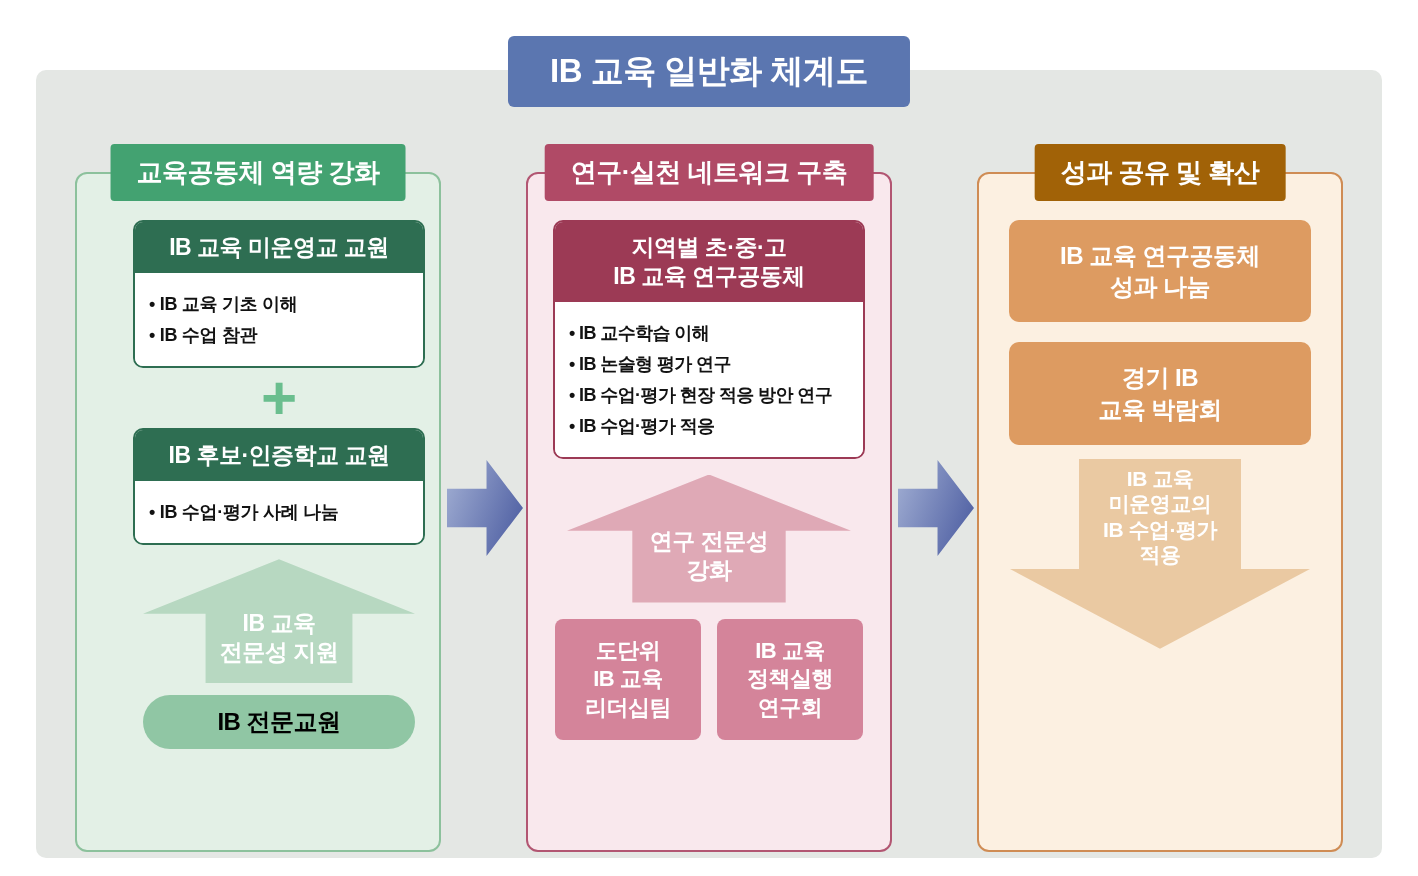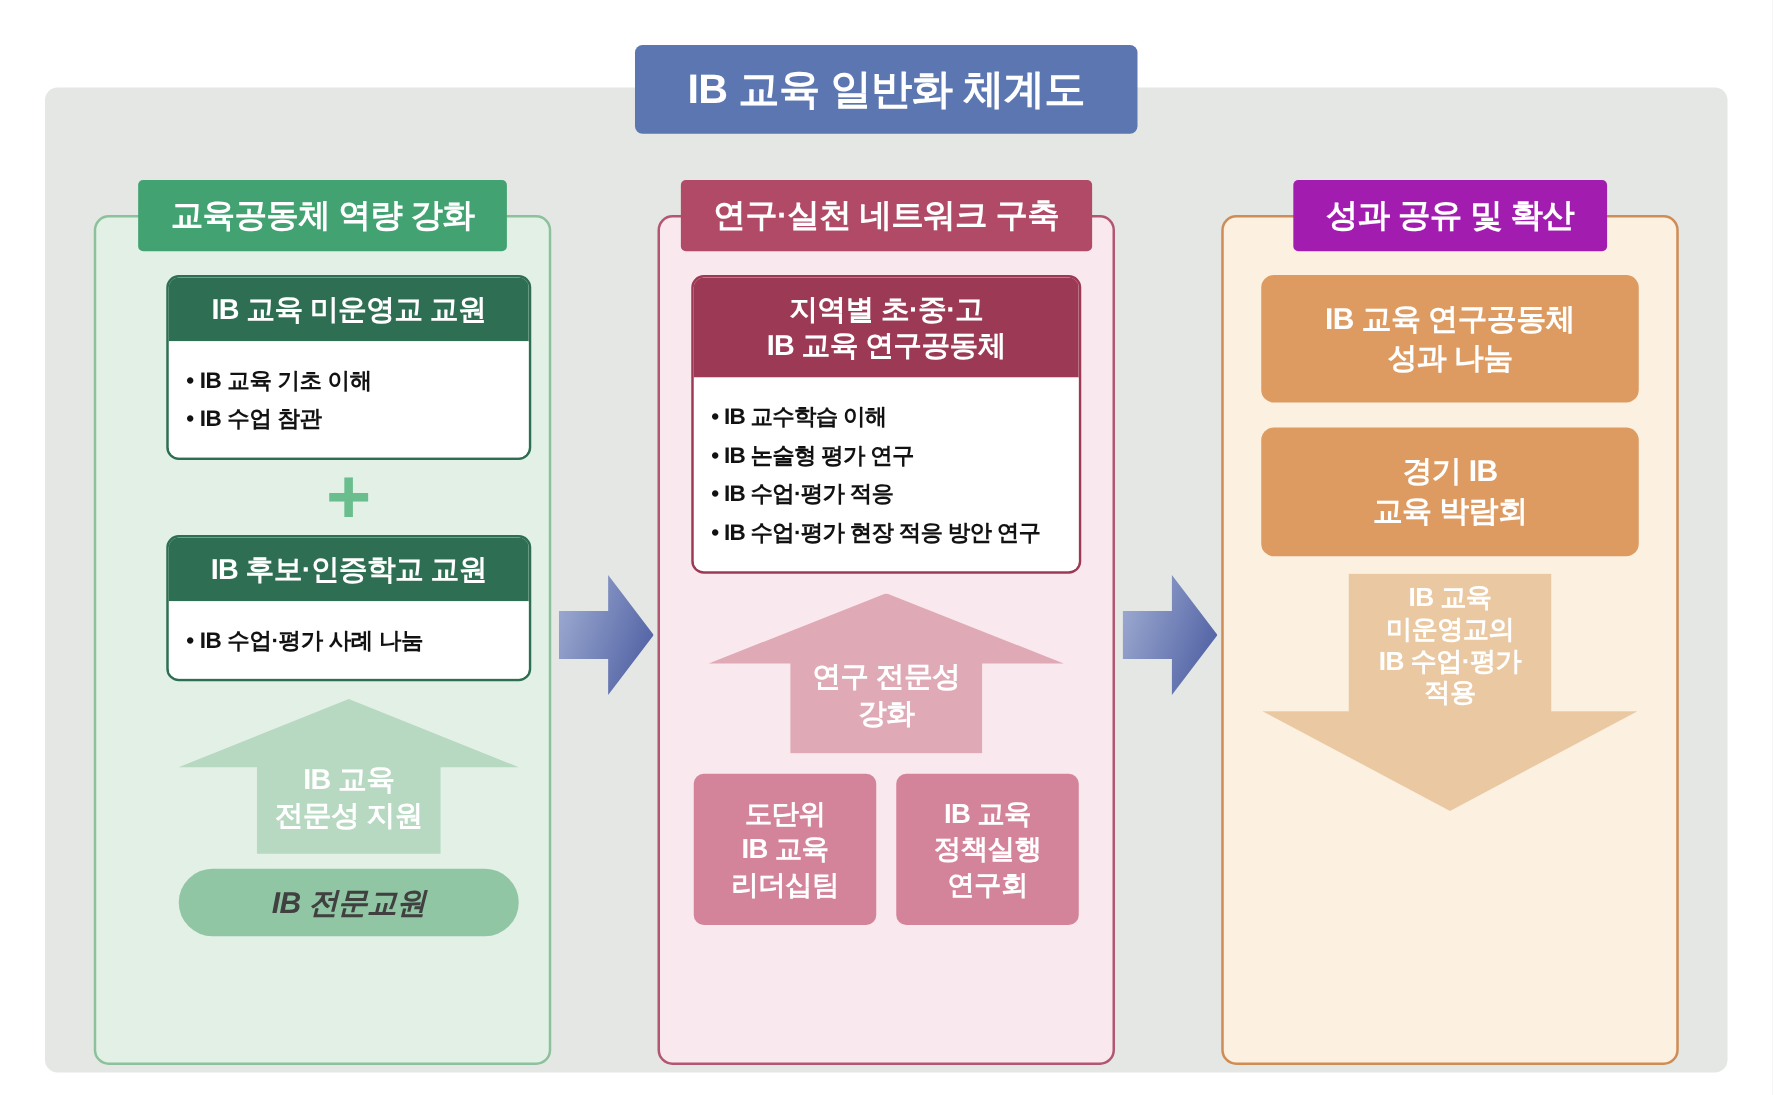--- a/index.html
+++ b/index.html
@@ -16,21 +16,21 @@
   
   .panel { position:absolute; top:172px; width:366px; height:680px; border-radius:12px; border:2px solid; }
   .panel.green  { left:75px;  background:#e3f0e6; border-color:#8cc19c;padding-left:42px; }
   .panel.pink   { left:526px; background:#f9e8ed; border-color:#b25672; }
   .panel.orange { left:977px; background:#fcf0e1; border-color:#cf8c54; }
   .panel-header { position:absolute; top:-30px; left:50%; transform:translateX(-50%);
                   color:#fff; font-size:26px; font-weight:800; padding:11px 26px;
                   border-radius:4px; white-space:nowrap; letter-spacing:-0.5px; z-index:3; }
   .panel.green  .panel-header { background:#43a271; }
   .panel.pink   .panel-header { background:#b04a66; }
-  .panel.orange .panel-header { background:#a21caf; }
+  .panel.orange .panel-header { background:#a16207; }
   .panel-body { height:100%; display:flex; flex-direction:column; align-items:center; padding-top:46px; }
 
   
   .card { width:292px; border-radius:10px; overflow:hidden; }
   .card.mid { width:312px; }
   .card-header { color:#fff; font-weight:800; text-align:center; padding:11px 8px;
                  font-size:23px; letter-spacing:-0.5px; line-height:1.25; }
   .card.dark-green { border:2px solid #2e6e52; }
   .card.dark-green .card-header { background:#2e6e52; }
   .card.dark-maroon { border:2px solid #9c3a55; }
@@ -46,22 +46,22 @@
   .arrow-up { clip-path: polygon(50% 0%, 100% 44%, 77% 44%, 77% 100%, 23% 100%, 23% 44%, 0% 44%);
               display:flex; align-items:center; justify-content:center; text-align:center;
               color:#fff; font-weight:800; line-height:1.25; letter-spacing:-0.5px; }
   .arrow-up.green { width:272px; height:124px; background:#b7d8c1; font-size:23px; padding-top:34px; margin-top:14px; }
   .arrow-up.pink  { width:284px; height:128px; background:#dfa9b6; font-size:23px; padding-top:34px; margin-top:16px; }
   .arrow-down.tan { clip-path: polygon(23% 0%, 77% 0%, 77% 58%, 100% 58%, 50% 100%, 0% 58%, 23% 58%);
               width:300px; height:190px; background:#eac9a2; color:#fff; font-weight:800;
               display:flex; align-items:center; justify-content:center; text-align:center;
               font-size:21px; line-height:1.22; letter-spacing:-0.5px; padding-bottom:74px; margin-top:14px; }
 
-  .pill { margin-top:12px; width:272px; background:#90c6a4; color:#404040; text-align:center;
-          font-size:24px; font-weight:800; padding:11px 0; border-radius:30px; letter-spacing:-0.5px;font-style:italic; }
+  .pill { margin-top:12px; width:272px; background:#90c6a4; color:#000000; text-align:center;
+          font-size:24px; font-weight:800; padding:11px 0; border-radius:30px; letter-spacing:-0.5px; }
 
   .team-row { display:flex; gap:16px; margin-top:16px; }
   .team-box { width:146px; background:#d4849a; color:#fff; border-radius:8px; text-align:center;
               font-size:22px; font-weight:800; line-height:1.3; padding:18px 6px; letter-spacing:-0.5px; }
 
   .result-box { width:302px; background:#dd9b61; color:#fff; border-radius:10px; text-align:center;
                 font-size:24px; font-weight:800; line-height:1.3; padding:20px 8px; letter-spacing:-0.5px; }
   .result-box + .result-box { margin-top:20px; }
   .result-box.brown { background:#875a23; margin-top:14px; }
 
@@ -107,22 +107,22 @@
 
   <div class="panel pink">
     <div class="panel-header">연구·실천 네트워크 구축</div>
     <div class="panel-body">
       <div class="card mid dark-maroon">
         <div class="card-header pre">지역별 초·중·고
 IB 교육 연구공동체</div>
         <div class="card-body">
           <div class="bullet">IB 교수학습 이해</div>
           <div class="bullet">IB 논술형 평가 연구</div>
+          <div class="bullet">IB 수업·평가 현장 적응 방안 연구</div>
           <div class="bullet">IB 수업·평가 적응</div>
-          <div class="bullet">IB 수업·평가 현장 적응 방안 연구</div>
         </div>
       </div>
       <div class="arrow-up pink pre">연구 전문성
 강화</div>
       <div class="team-row">
         <div class="team-box pre">도단위
 IB 교육
 리더십팀</div>
         <div class="team-box pre">IB 교육
 정책실행

